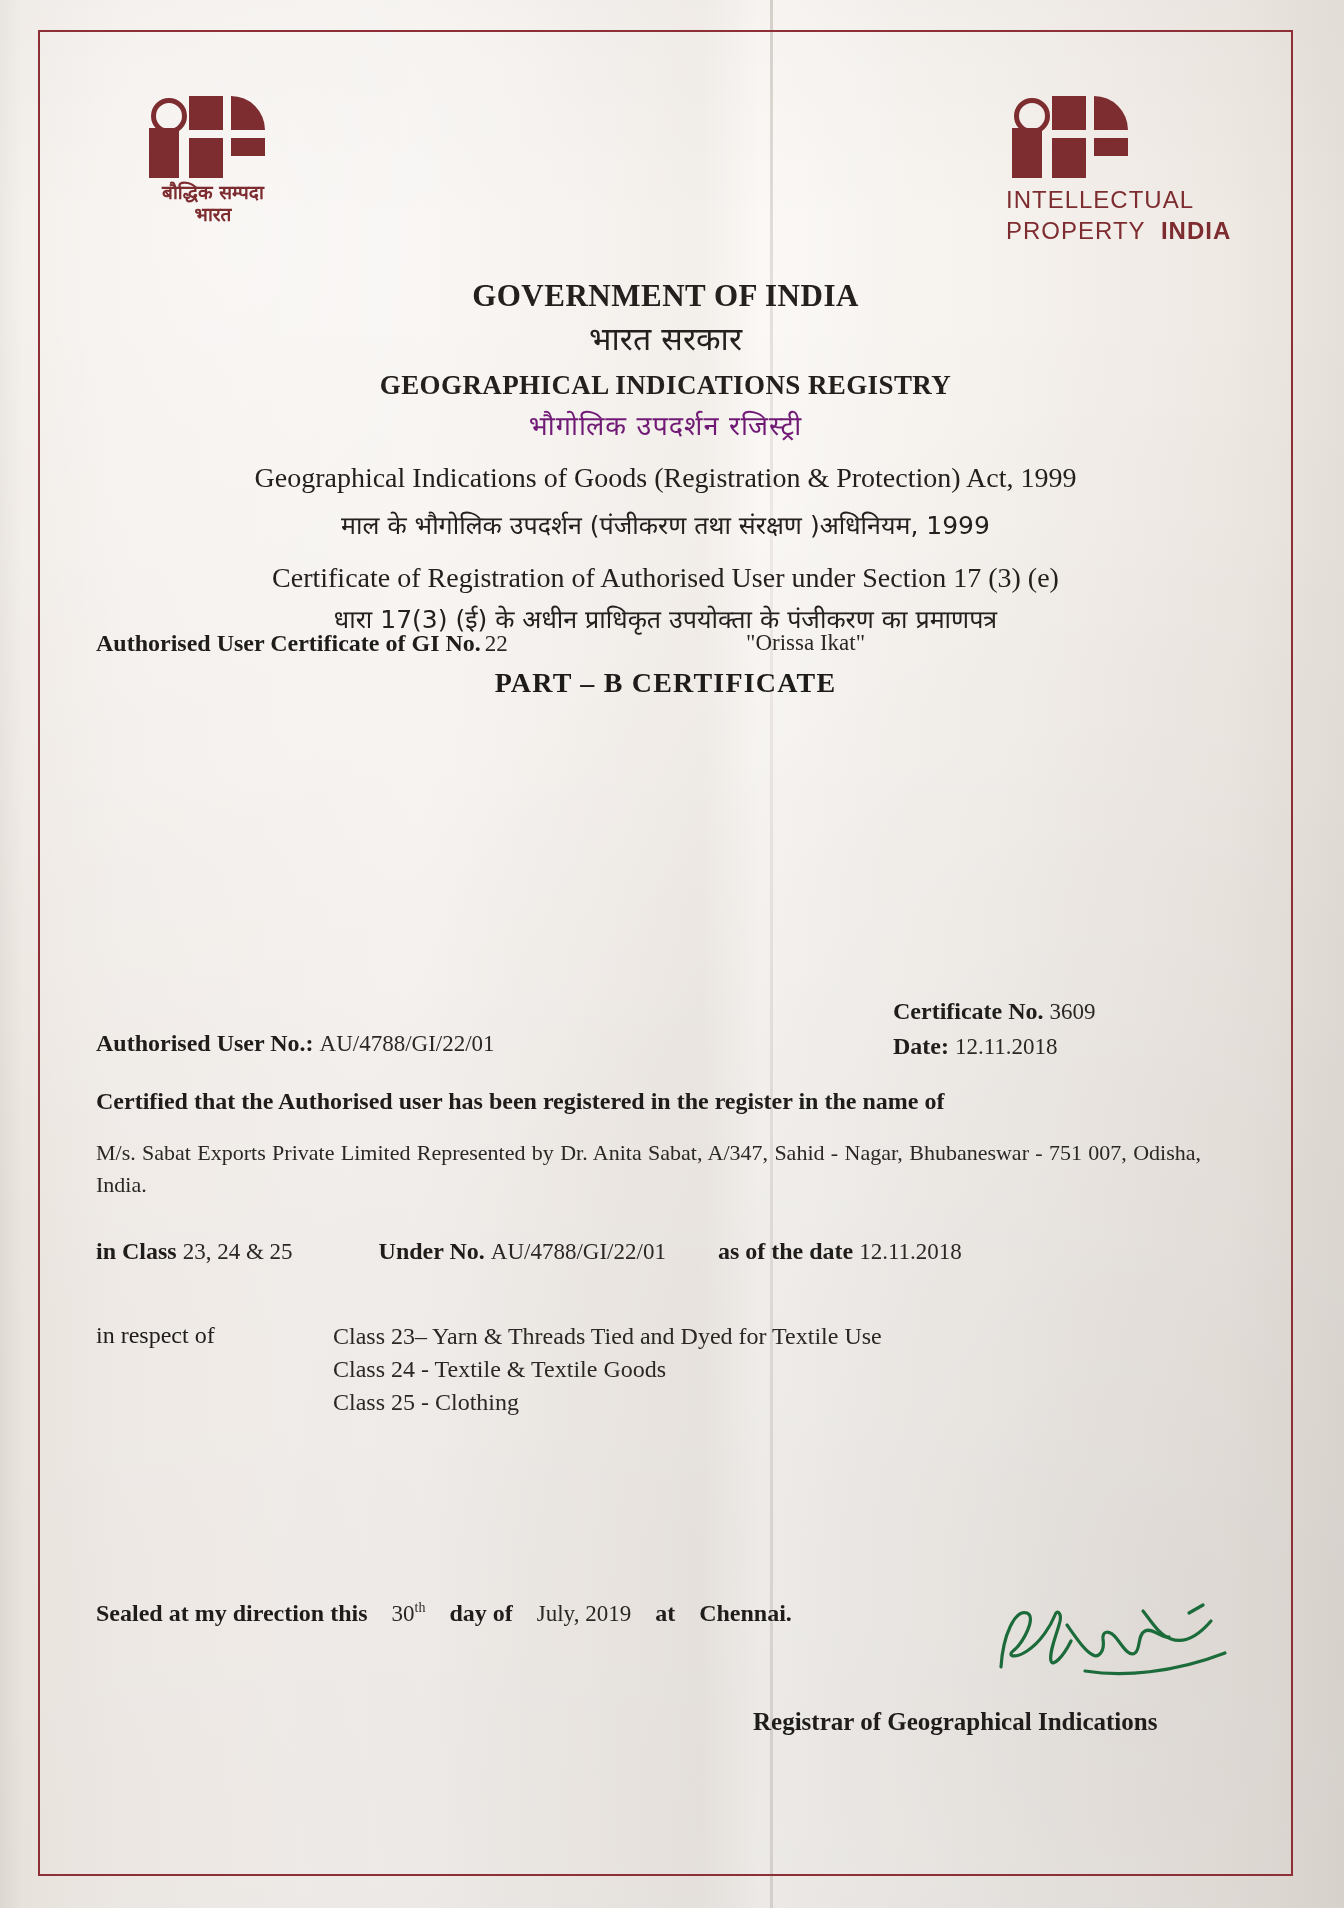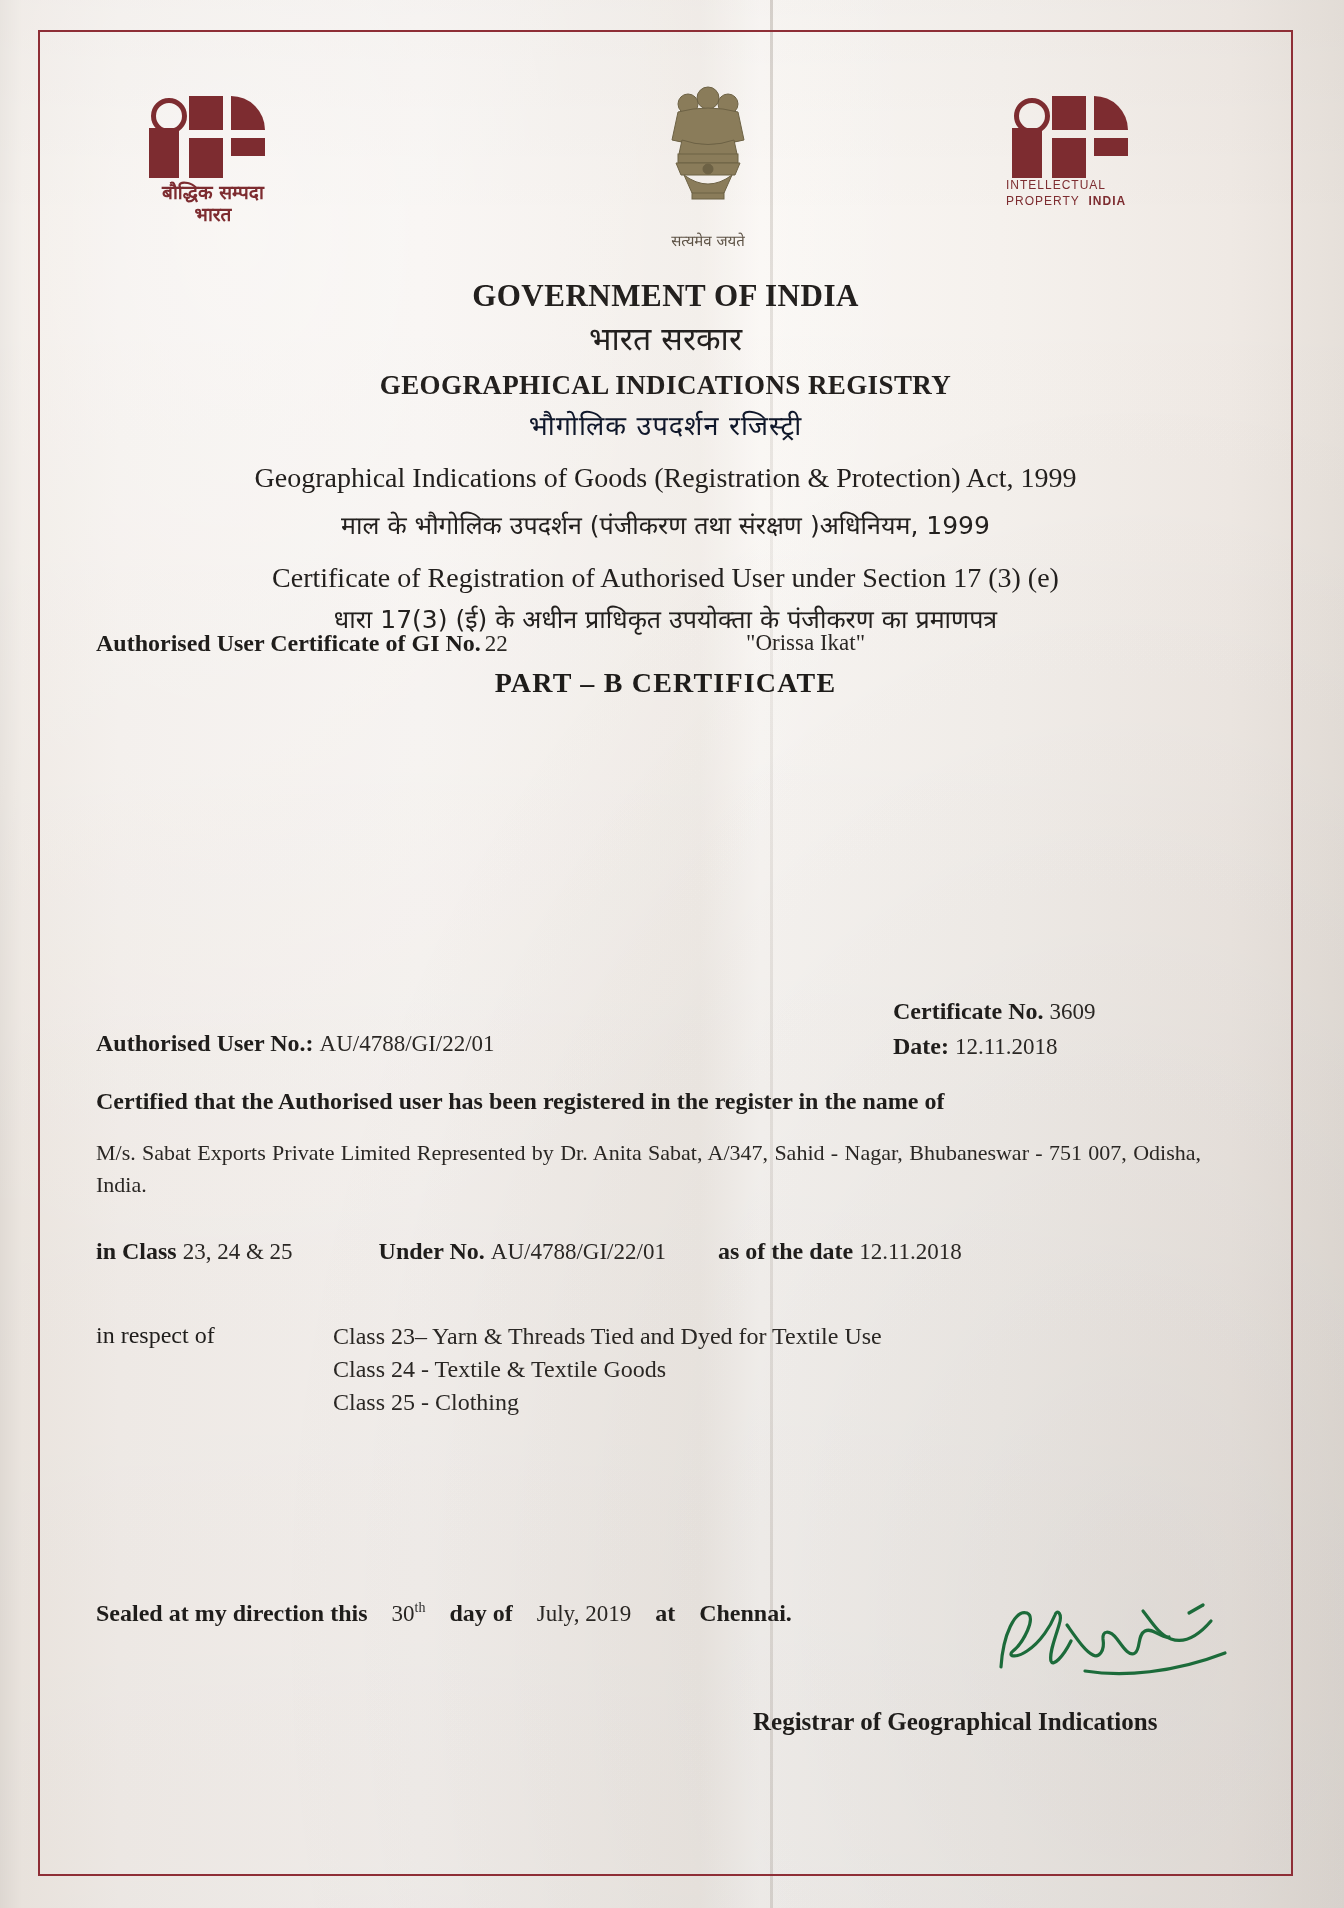--- a/index.html
+++ b/index.html
@@ -99,24 +99,25 @@
   .ipi-sub-hi {
     font-family: "DejaVu Sans", sans-serif;
     font-weight: bold;
     font-size: 19px;
     color: #7d2c30;
     line-height: 1.15;
     margin-top: 4px;
   }
   .ipi-sub-en {
     font-family: "Liberation Sans", sans-serif;
-    font-size: 12px;
+    font-size: 24px;
     letter-spacing: 1px;
     color: #7d2c30;
     line-height: 1.3;
+    margin-top: 6px;
   }
   .ipi-sub-en b { font-weight: bold; }
 
   .emblem {
     position: absolute;
     left: 575px;
     top: 52px;
     width: 190px;
     text-align: center;
   }
@@ -153,21 +154,21 @@
     font-weight: bold;
     letter-spacing: 0.4px;
     margin-top: 11px;
     color: #23201e;
   }
   .t-reg-hi {
     font-family: "DejaVu Sans", sans-serif;
     font-size: 27px;
     margin-top: 5px;
     letter-spacing: 1px;
-    color: #0f172a;
+    color: #701a75;
   }
   .t-act {
     font-size: 28px;
     margin-top: 19px;
     color: #23201e;
   }
   .t-act-hi {
     font-family: "DejaVu Sans", sans-serif;
     font-size: 25px;
     margin-top: 13px;
@@ -326,42 +327,20 @@
       <div class="sq" style="left:88px; top:4px; width:34px; height:34px; border-radius:0 34px 0 0;"></div>
       <div class="sq" style="left:46px; top:46px; width:34px; height:40px;"></div>
       <div class="sq" style="left:88px; top:46px; width:34px; height:18px;"></div>
     </div>
     <div class="ipi-sub-hi">
       <span>बौद्धिक सम्पदा</span><br>
       <span>भारत</span>
     </div>
   </div>
 
-  <div class="emblem">
-    <svg class="emblem-svg" width="120" height="150" viewBox="0 0 120 150">
-      <g fill="#8a7c5a" stroke="#6d6245" stroke-width="1">
-
-        <circle cx="60" cy="16" r="11"></circle>
-        <circle cx="40" cy="22" r="10"></circle>
-        <circle cx="80" cy="22" r="10"></circle>
-
-        <path d="M30 30 q30 -8 60 0 l6 28 q-36 10 -72 0 z"></path>
-        <path d="M34 58 q26 9 52 0 l3 14 q-29 9 -58 0 z"></path>
-
-        <rect x="30" y="72" width="60" height="9"></rect>
-        <path d="M28 81 h64 l-5 12 h-54 z"></path>
-
-        <circle cx="60" cy="87" r="5" fill="#6d6245"></circle>
-
-        <path d="M36 93 q24 18 48 0 l-8 18 q-16 8 -32 0 z"></path>
-        <rect x="44" y="111" width="32" height="6"></rect>
-      </g>
-    </svg>
-    <div class="emblem-motto">सत्यमेव जयते</div>
-  </div>
 
   <div class="ipi-logo-right">
     <div class="ipi-mark" style="margin:0;">
       <div class="ring" style="left:8px; top:6px; width:26px; height:26px;"></div>
       <div class="bar" style="left:6px; top:36px; width:30px; height:50px;"></div>
       <div class="sq" style="left:46px; top:4px; width:34px; height:34px;"></div>
       <div class="sq" style="left:88px; top:4px; width:34px; height:34px; border-radius:0 34px 0 0;"></div>
       <div class="sq" style="left:46px; top:46px; width:34px; height:40px;"></div>
       <div class="sq" style="left:88px; top:46px; width:34px; height:18px;"></div>
     </div>

